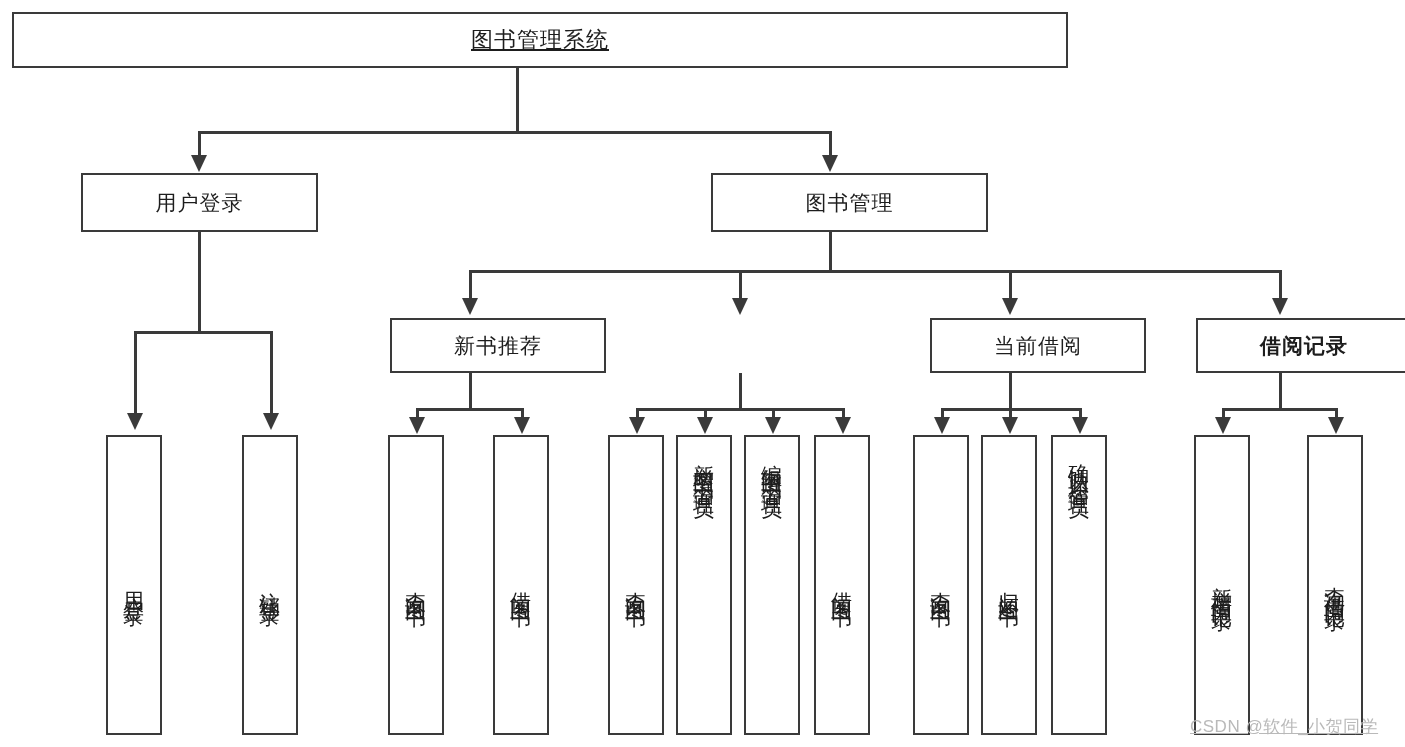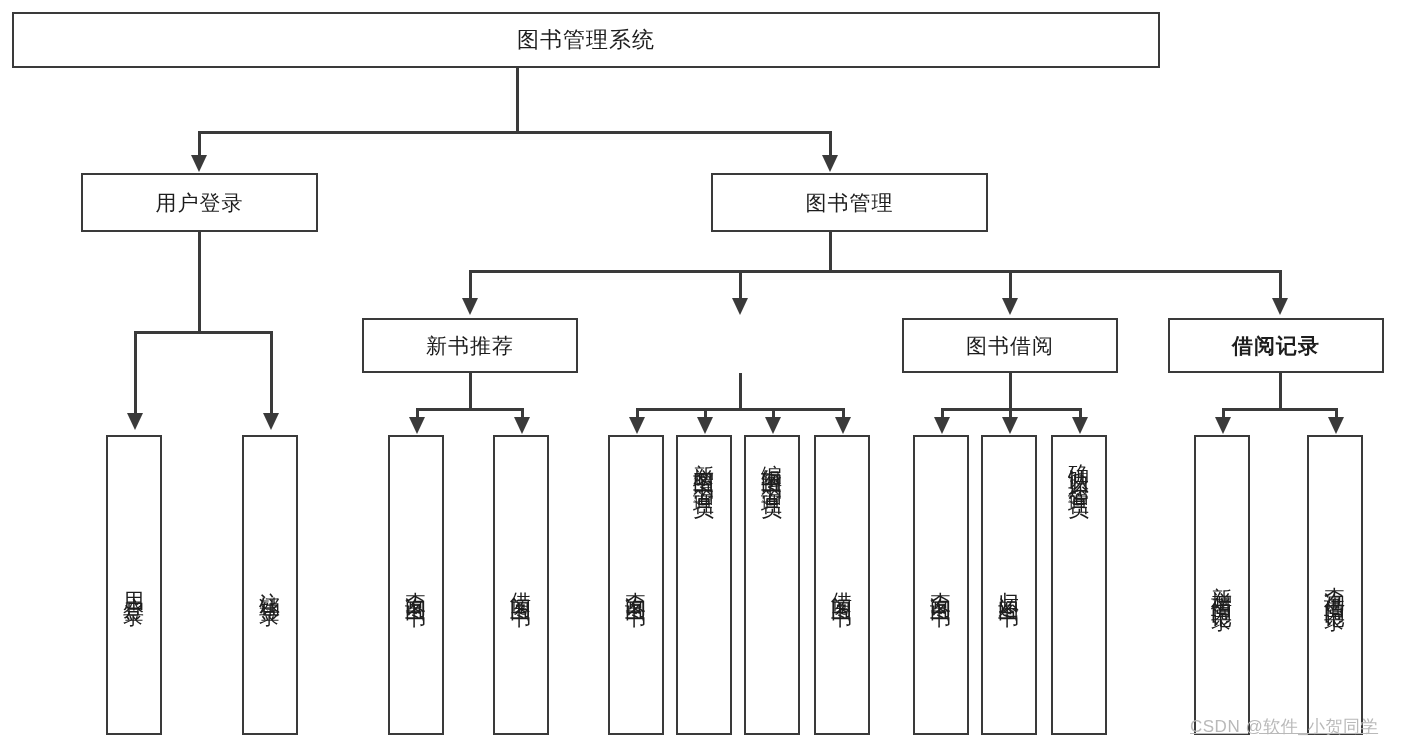--- a/index.html
+++ b/index.html
@@ -31,20 +31,21 @@
     letter-spacing: 1px;
   }
   .node.root {
     font-size: 22px;
   }
   .node.level2 {
     font-size: 21px;
   }
   .node.level3 {
     font-size: 21px;
+    margin-left: 28px;
   }
   
   .node.leaf {
     writing-mode: vertical-rl;
     text-orientation: upright;
     font-size: 21px;
     letter-spacing: 5px;
     padding-top: 6px;
     padding-bottom: 6px;
     line-height: 1;
@@ -83,21 +84,21 @@
     font-size: 17px;
     white-space: nowrap;
     letter-spacing: 0.5px;
   }
 </style>
 </head>
 <body>
 
 <div id="canvas">
 
-  <div class="node root" style="left:12px; top:12px; width:1148px; height:56px;">图书管理系统</div>
+  <div class="node root" style="left:12px; top:12px; width:1056px; height:56px;text-decoration:underline;">图书管理系统</div>
 
   <div class="vline" style="left:516px; top:68px; height:63px;"></div>
 
   <div class="hline" style="left:198px; top:131px; width:634px;"></div>
 
   <div class="vline" style="left:198px; top:131px; height:26px;"></div>
   <div class="arrow" style="left:191px; top:155px;"></div>
   <div class="vline" style="left:829px; top:131px; height:26px;"></div>
   <div class="arrow" style="left:822px; top:155px;"></div>
 
@@ -119,21 +120,21 @@
   <div class="vline" style="left:739px; top:270px; height:30px;"></div>
   <div class="arrow" style="left:732px; top:298px;"></div>
   <div class="vline" style="left:1009px; top:270px; height:30px;"></div>
   <div class="arrow" style="left:1002px; top:298px;"></div>
   <div class="vline" style="left:1279px; top:270px; height:30px;"></div>
   <div class="arrow" style="left:1272px; top:298px;"></div>
 
   <div class="node level3" style="left:362px; top:318px; width:216px; height:55px;">新书推荐</div>
 
 
-  <div class="node level3" style="left:902px; top:318px; width:216px; height:55px;">图书借阅</div>
+  <div class="node level3" style="left:902px; top:318px; width:216px; height:55px;">当前借阅</div>
 
   <div class="node level3" style="left:1168px; top:318px; width:216px; height:55px;font-weight:bold;">借阅记录</div>
 
   <div class="vline" style="left:469px; top:373px; height:37px;"></div>
   <div class="hline" style="left:416px; top:408px; width:107px;"></div>
   <div class="vline" style="left:416px; top:408px; height:11px;"></div>
   <div class="arrow" style="left:409px; top:417px;"></div>
   <div class="vline" style="left:521px; top:408px; height:11px;"></div>
   <div class="arrow" style="left:514px; top:417px;"></div>
 

